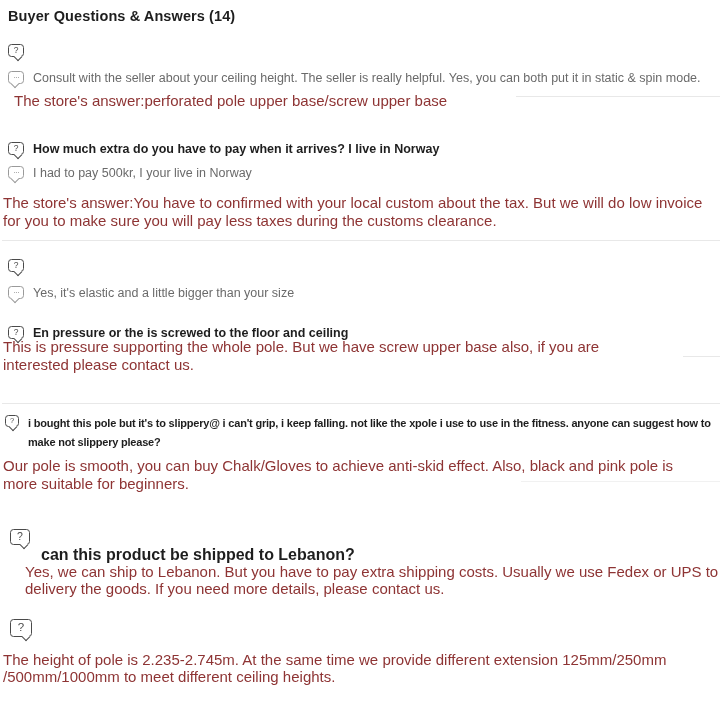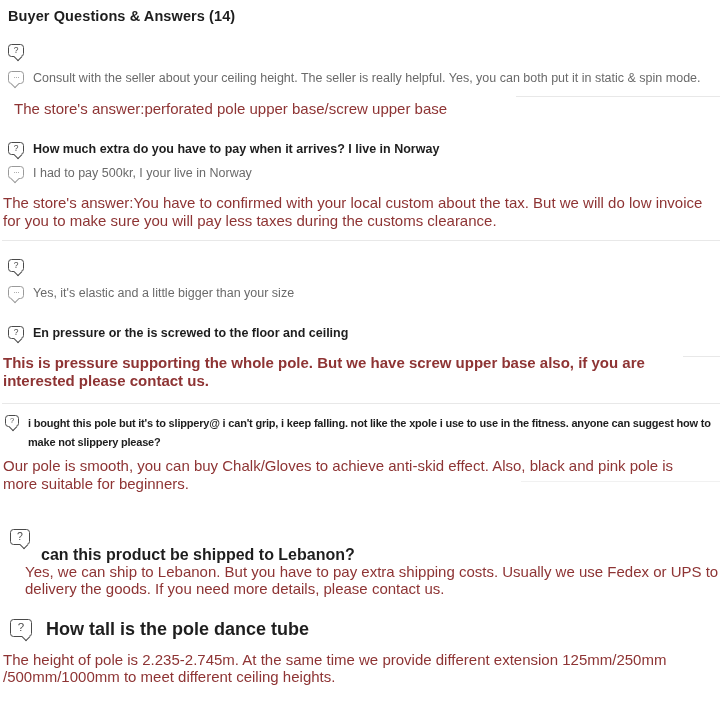--- a/index.html
+++ b/index.html
@@ -34,21 +34,21 @@
 <div class="abs title">Buyer Questions &amp; Answers (14)</div>
 
 <div class="row gap9" style="left:8px;top:43px;">
   <span class="bub sm">?</span>
 </div>
 <div class="row gap9" style="left:8px;top:70px;">
   <span class="bub sm gray">···</span>
   <div class="atext">Consult with the seller about your ceiling height. The seller is really helpful. Yes, you can both put it in static &amp; spin mode.</div>
 </div>
 <div class="div" style="top:96px;left:516px;width:204px;"></div>
-<div class="store" style="left:14px;top:100px;white-space:nowrap;">The store's answer:perforated pole upper base/screw upper base</div>
+<div class="store" style="left:14px;top:92px;white-space:nowrap;">The store's answer:perforated pole upper base/screw upper base</div>
 
 <div class="row gap9" style="left:8px;top:141px;">
   <span class="bub sm">?</span>
   <div class="qtext">How much extra do you have to pay when it arrives? I live in Norway</div>
 </div>
 <div class="row gap9" style="left:8px;top:165px;">
   <span class="bub sm gray">···</span>
   <div class="atext">I had to pay 500kr, I your live in Norway</div>
 </div>
 <div class="store" style="left:3px;top:194px;width:700px;line-height:17.5px;">The store's answer:You have to confirmed with your local custom about the tax. But we will do low invoice for you to make sure you will pay less taxes during the customs clearance.</div>
@@ -60,33 +60,32 @@
 <div class="row gap9" style="left:8px;top:285px;">
   <span class="bub sm gray">···</span>
   <div class="atext">Yes, it's elastic and a little bigger than your size</div>
 </div>
 
 <div class="row gap9" style="left:8px;top:325px;">
   <span class="bub sm">?</span>
   <div class="qtext">En pressure or the is screwed to the floor and ceiling</div>
 </div>
 <div class="div" style="top:356px;left:683px;width:37px;"></div>
-<div class="store" style="left:3px;top:354px;width:665px;line-height:18px;font-weight:bold;">This is pressure supporting the whole pole. But we have screw upper base also, if you are interested please contact us.</div>
+<div class="store" style="left:3px;top:338px;width:665px;line-height:18px;">This is pressure supporting the whole pole. But we have screw upper base also, if you are interested please contact us.</div>
 <div class="div" style="top:403px;left:2px;width:718px;"></div>
 
 <div class="row" style="left:5px;top:414px;gap:9px;">
   <span class="bub xs">?</span>
   <div class="qtext" style="font-size:11px;line-height:19px;white-space:normal;width:686px;letter-spacing:-0.2px;">i bought this pole but it's to slippery@ i can't grip, i keep falling. not like the xpole i use to use in the fitness. anyone can suggest how to make not slippery please?</div>
 </div>
 <div class="store" style="left:3px;top:457px;width:706px;line-height:18px;">Our pole is smooth, you can buy Chalk/Gloves to achieve anti-skid effect. Also, black and pink pole is more suitable for beginners.</div>
 <div class="div" style="top:481px;left:521px;width:199px;background:#f1f1f1;"></div>
 
 <div class="row gap11" style="left:10px;top:528px;">
   <span class="bub md">?</span>
   <div class="qtext" style="font-size:16px;line-height:20px;margin-top:17px;">can this product be shipped to Lebanon?</div>
 </div>
 <div class="store" style="left:15px;top:563px;width:712px;line-height:17px;margin-left:10px;">Yes, we can ship to Lebanon. But you have to pay extra shipping costs. Usually we use Fedex or UPS to delivery the goods. If you need more details, please contact us.</div>
 
 <div class="row gap14" style="left:10px;top:618px;">
   <span class="bub lg">?</span>
-  <div class="qtext" style="font-size:18px;line-height:22px;">How tall is the pole dance tube</div>
 </div>
 <div class="store" style="left:3px;top:651px;width:706px;line-height:17px;">The height of pole is 2.235-2.745m. At the same time we provide different extension 125mm/250mm /500mm/1000mm to meet different ceiling heights.</div>
 
 </body></html>

